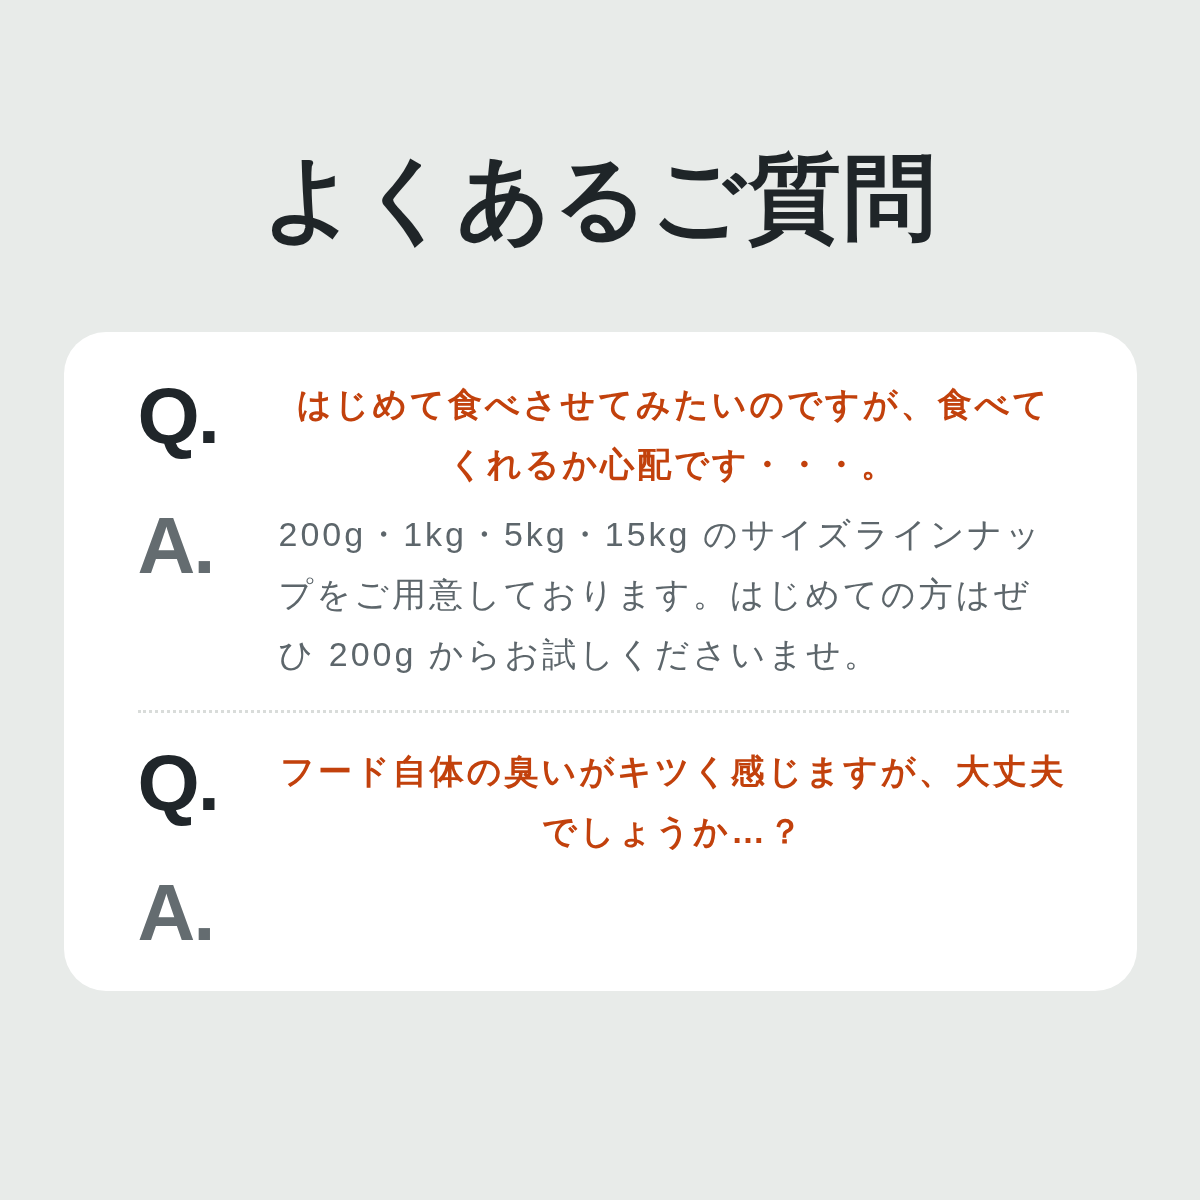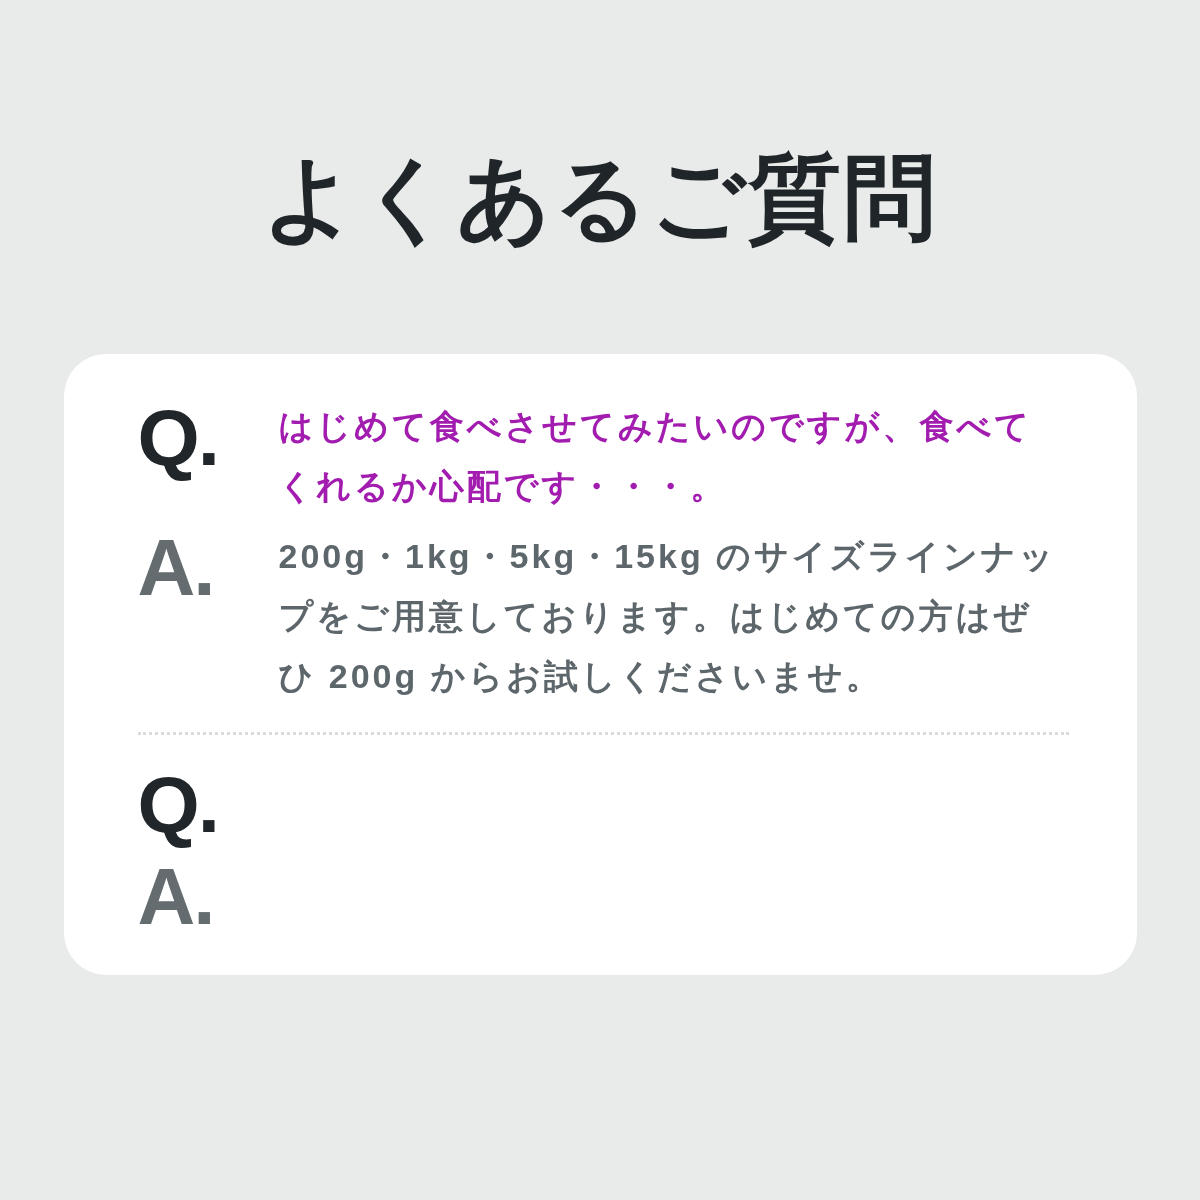--- a/index.html
+++ b/index.html
@@ -13,21 +13,21 @@
     font-family: "Liberation Sans", "DejaVu Sans", sans-serif;
     overflow: hidden;
   }
   .page {
     width: 1200px;
     height: 1200px;
     box-sizing: border-box;
     padding-top: 146px;
   }
   .title {
-    margin: 0 0 104px 0;
+    margin: 0 0 82px 0;
     text-align: center;
     font-size: 93px;
     line-height: 1.12;
     font-weight: 900;
     color: #1f2528;
     letter-spacing: 2px;
   }
   .card {
     width: 1073px;
     margin: 0 auto;
@@ -52,24 +52,25 @@
   .q-label { color: #20262a; }
   .a-label { color: #646c70; }
   .qa-text {
     flex: 1;
     font-size: 34px;
     line-height: 60px;
     letter-spacing: 3px;
   }
   .q-text {
     font-weight: 700;
-    color: #a21caf;
+    color: #c2410c;
+    text-align: center;
   }
   .a-text {
-    font-weight: 700;
+    font-weight: 400;
     color: #5d666b;
   }
   .q-row { margin-bottom: 10px; }
   .divider {
     border: none;
     border-top: 3px dotted #d9dcda;
     margin: 26px 0 28px 0;
   }
 </style>
 </head>
@@ -90,20 +91,21 @@
         <div class="qa-label a-label">A.</div>
         <div class="qa-text a-text">200g・1kg・5kg・15kg のサイズラインナップをご用意しております。はじめての方はぜひ 200g からお試しくださいませ。</div>
       </div>
     </div>
 
     <hr class="divider">
 
     <div class="qa-item">
       <div class="qa-row q-row">
         <div class="qa-label q-label">Q.</div>
+        <div class="qa-text q-text">フード自体の臭いがキツく感じますが、大丈夫でしょうか…？</div>
       </div>
       <div class="qa-row a-row">
         <div class="qa-label a-label">A.</div>
       </div>
     </div>
 
   </section>
 </div>
 
 </body></html>

